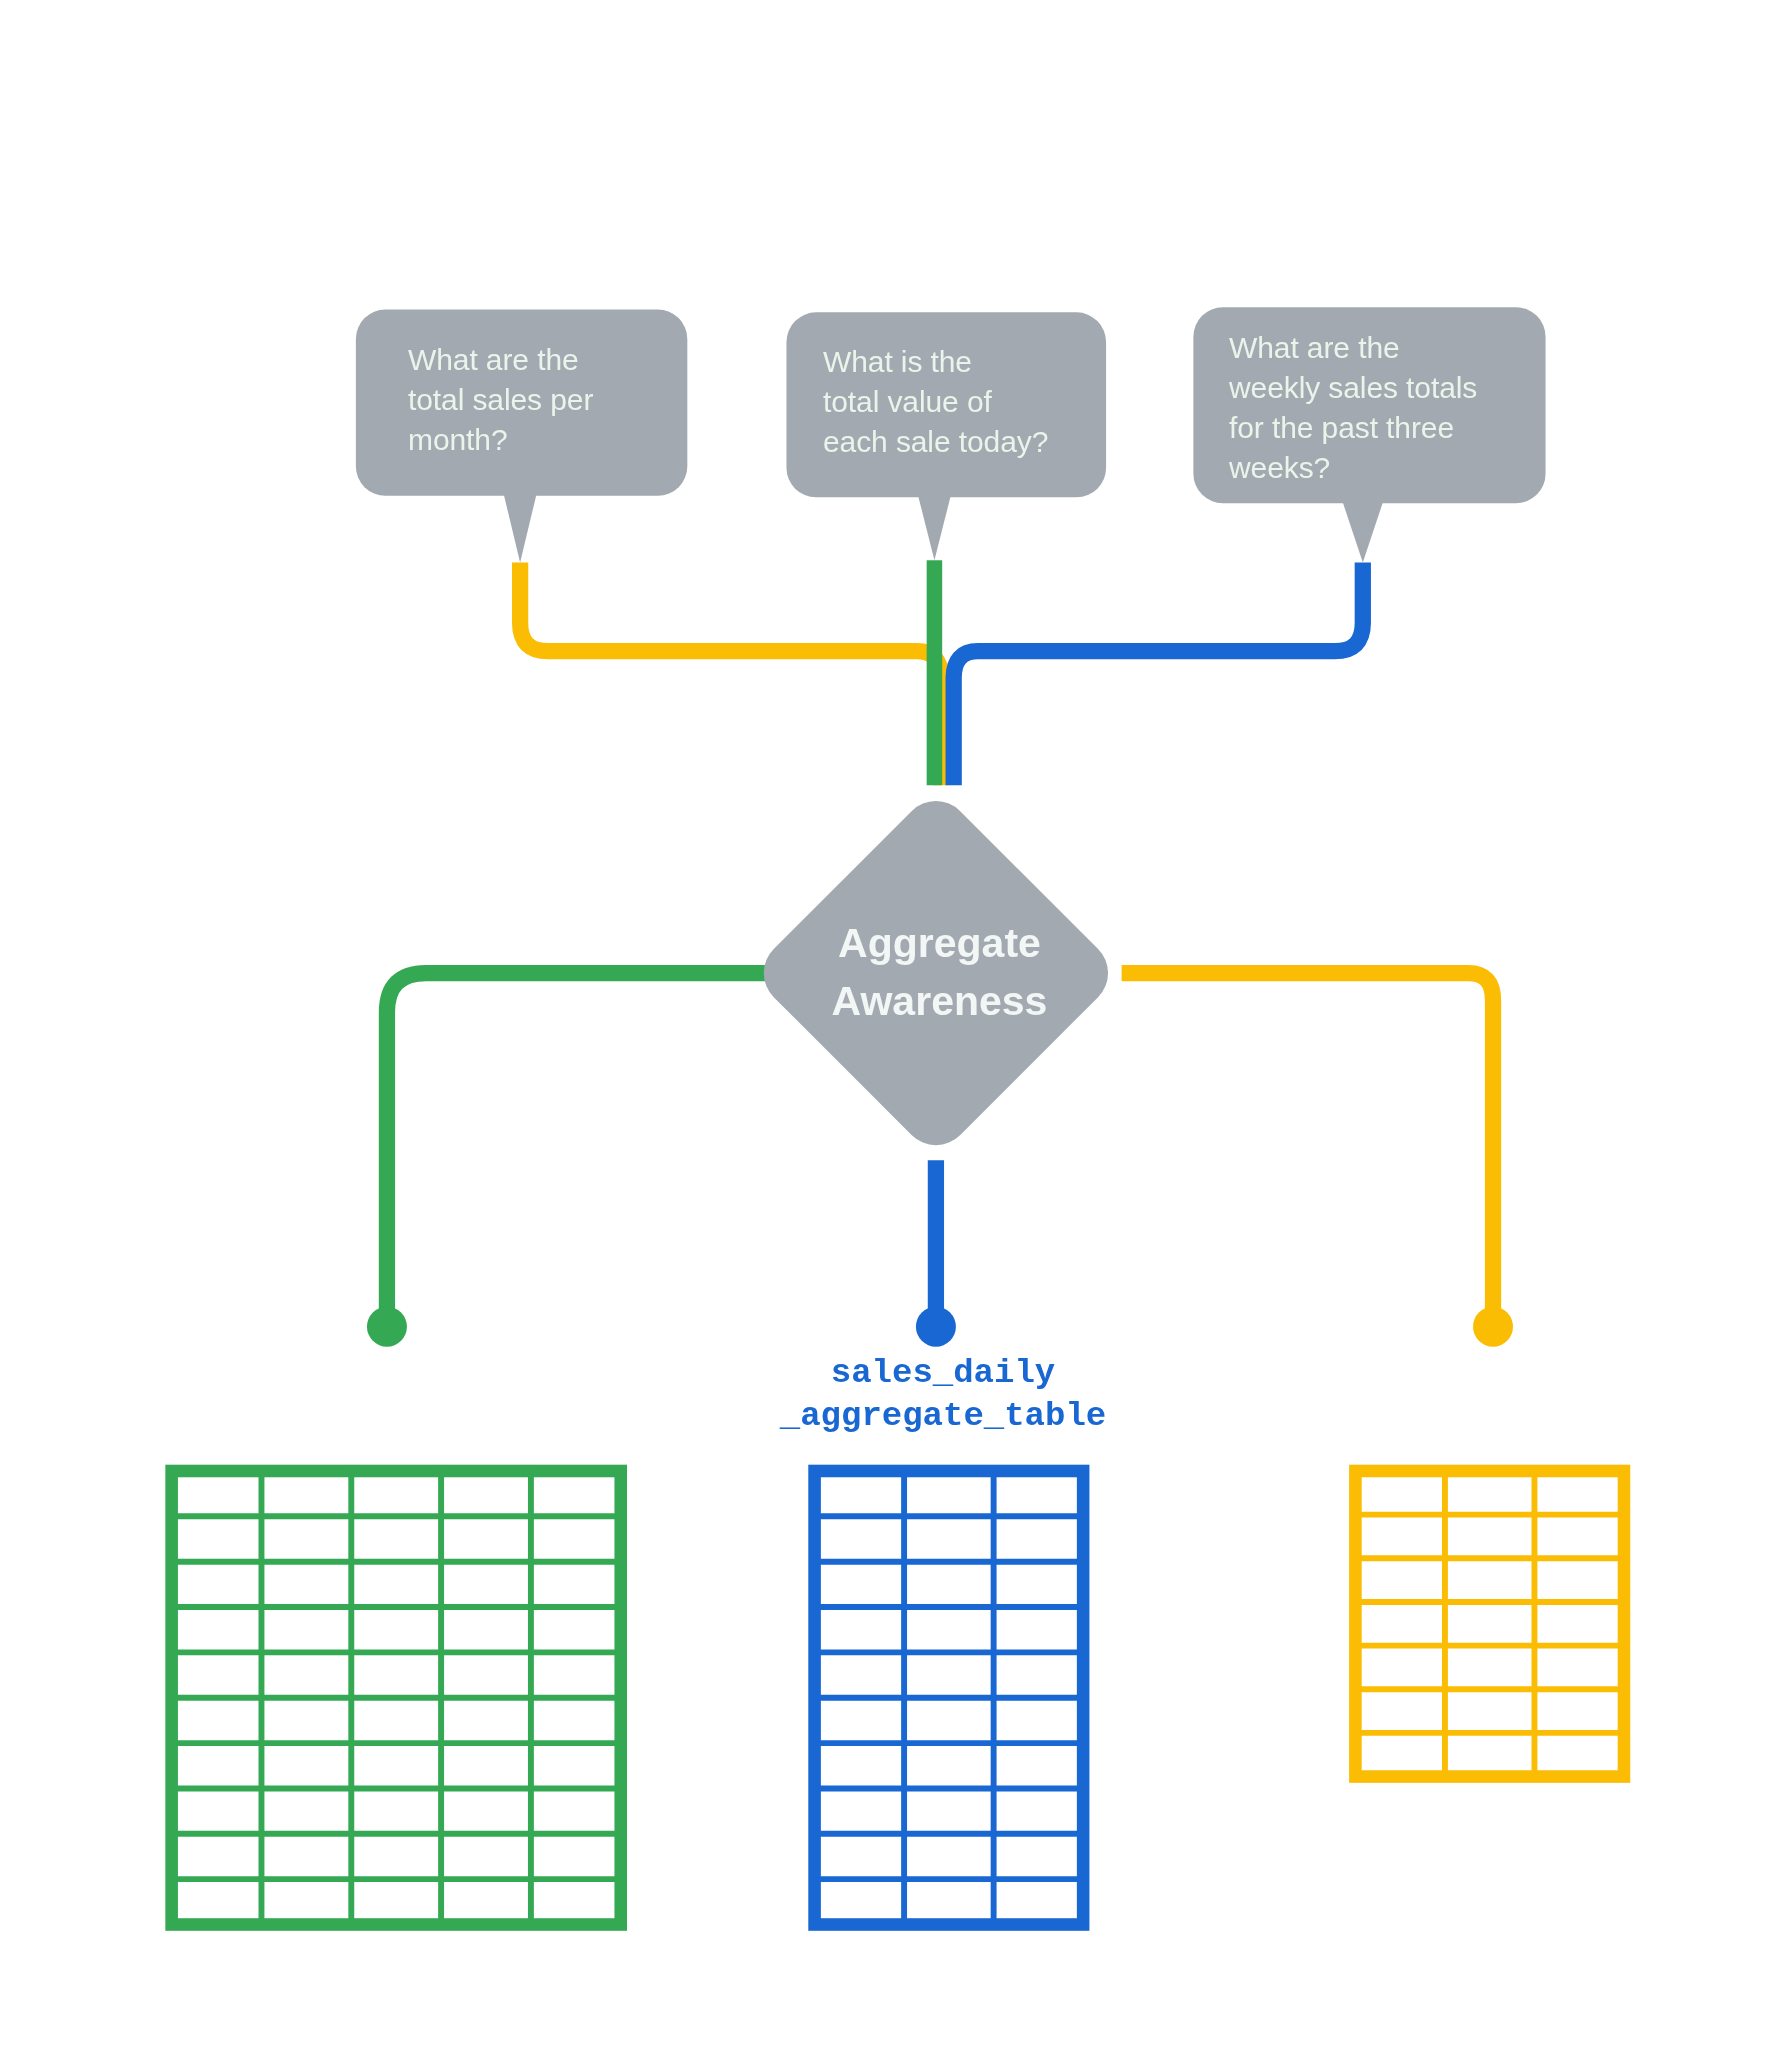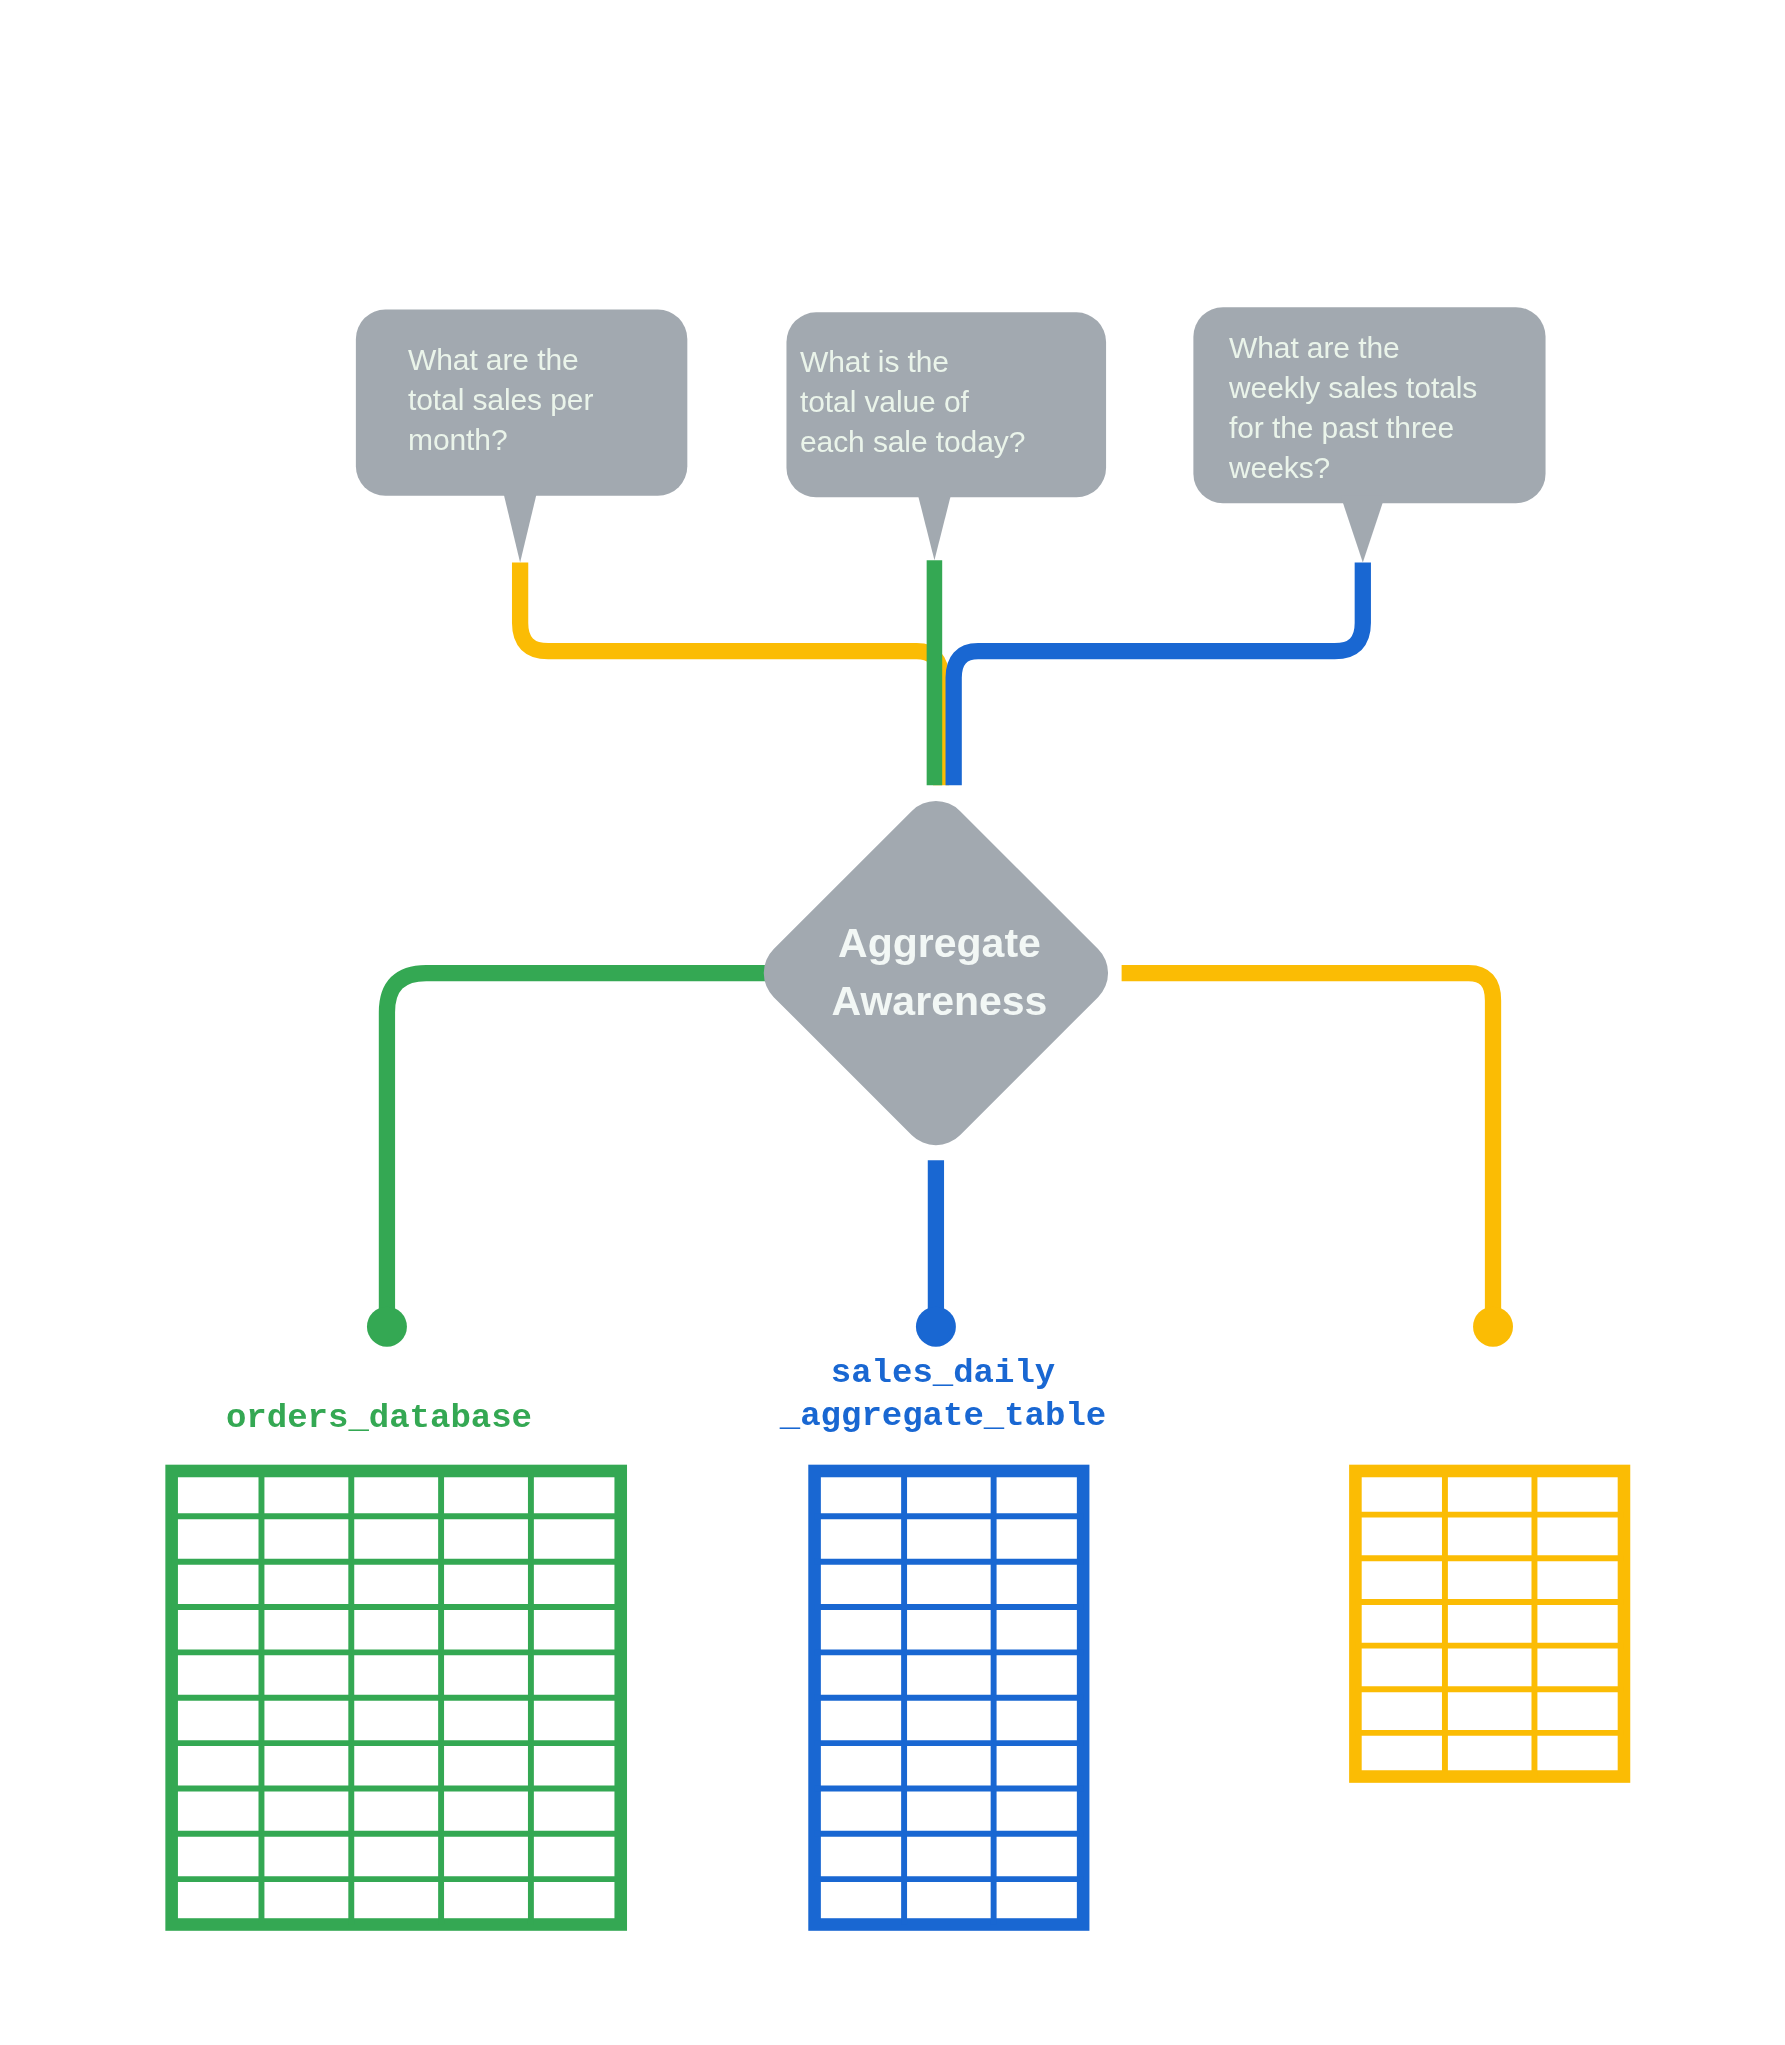--- a/index.html
+++ b/index.html
@@ -18,21 +18,21 @@
     color:#EAF4EA;
     font-family:"Liberation Sans", sans-serif;
     font-weight:normal;
     font-size:30px;
     line-height:40px;
     letter-spacing:-0.1px;
     white-space:pre-line;
     pointer-events:none;
   }
   #bubble-text-1{left:408px;top:340px;width:281px;}
-  #bubble-text-2{left:800px;top:342px;width:281px;}
+  #bubble-text-2{left:823px;top:342px;width:281px;}
   #bubble-text-3{left:1229px;top:328px;width:326px;}
 
   
   #diamond-label{
     position:absolute;
     left:740px;top:914px;width:399px;
     text-align:center;
     color:#F2F7F5;
     font-family:"Liberation Sans", sans-serif;
     font-weight:bold;
@@ -163,20 +163,19 @@
 each sale today?</div>
 
   <div class="bubble-text" id="bubble-text-3">What are the
 weekly sales totals
 for the past three
 weeks?</div>
 
   <div id="diamond-label">Aggregate
 Awareness</div>
 
-  <div class="table-caption" id="caption-orders">orders_database</div>
 
   <div class="table-caption" id="caption-daily">sales_daily
 _aggregate_table</div>
 
 
 </div>
 
 
 </body></html>

